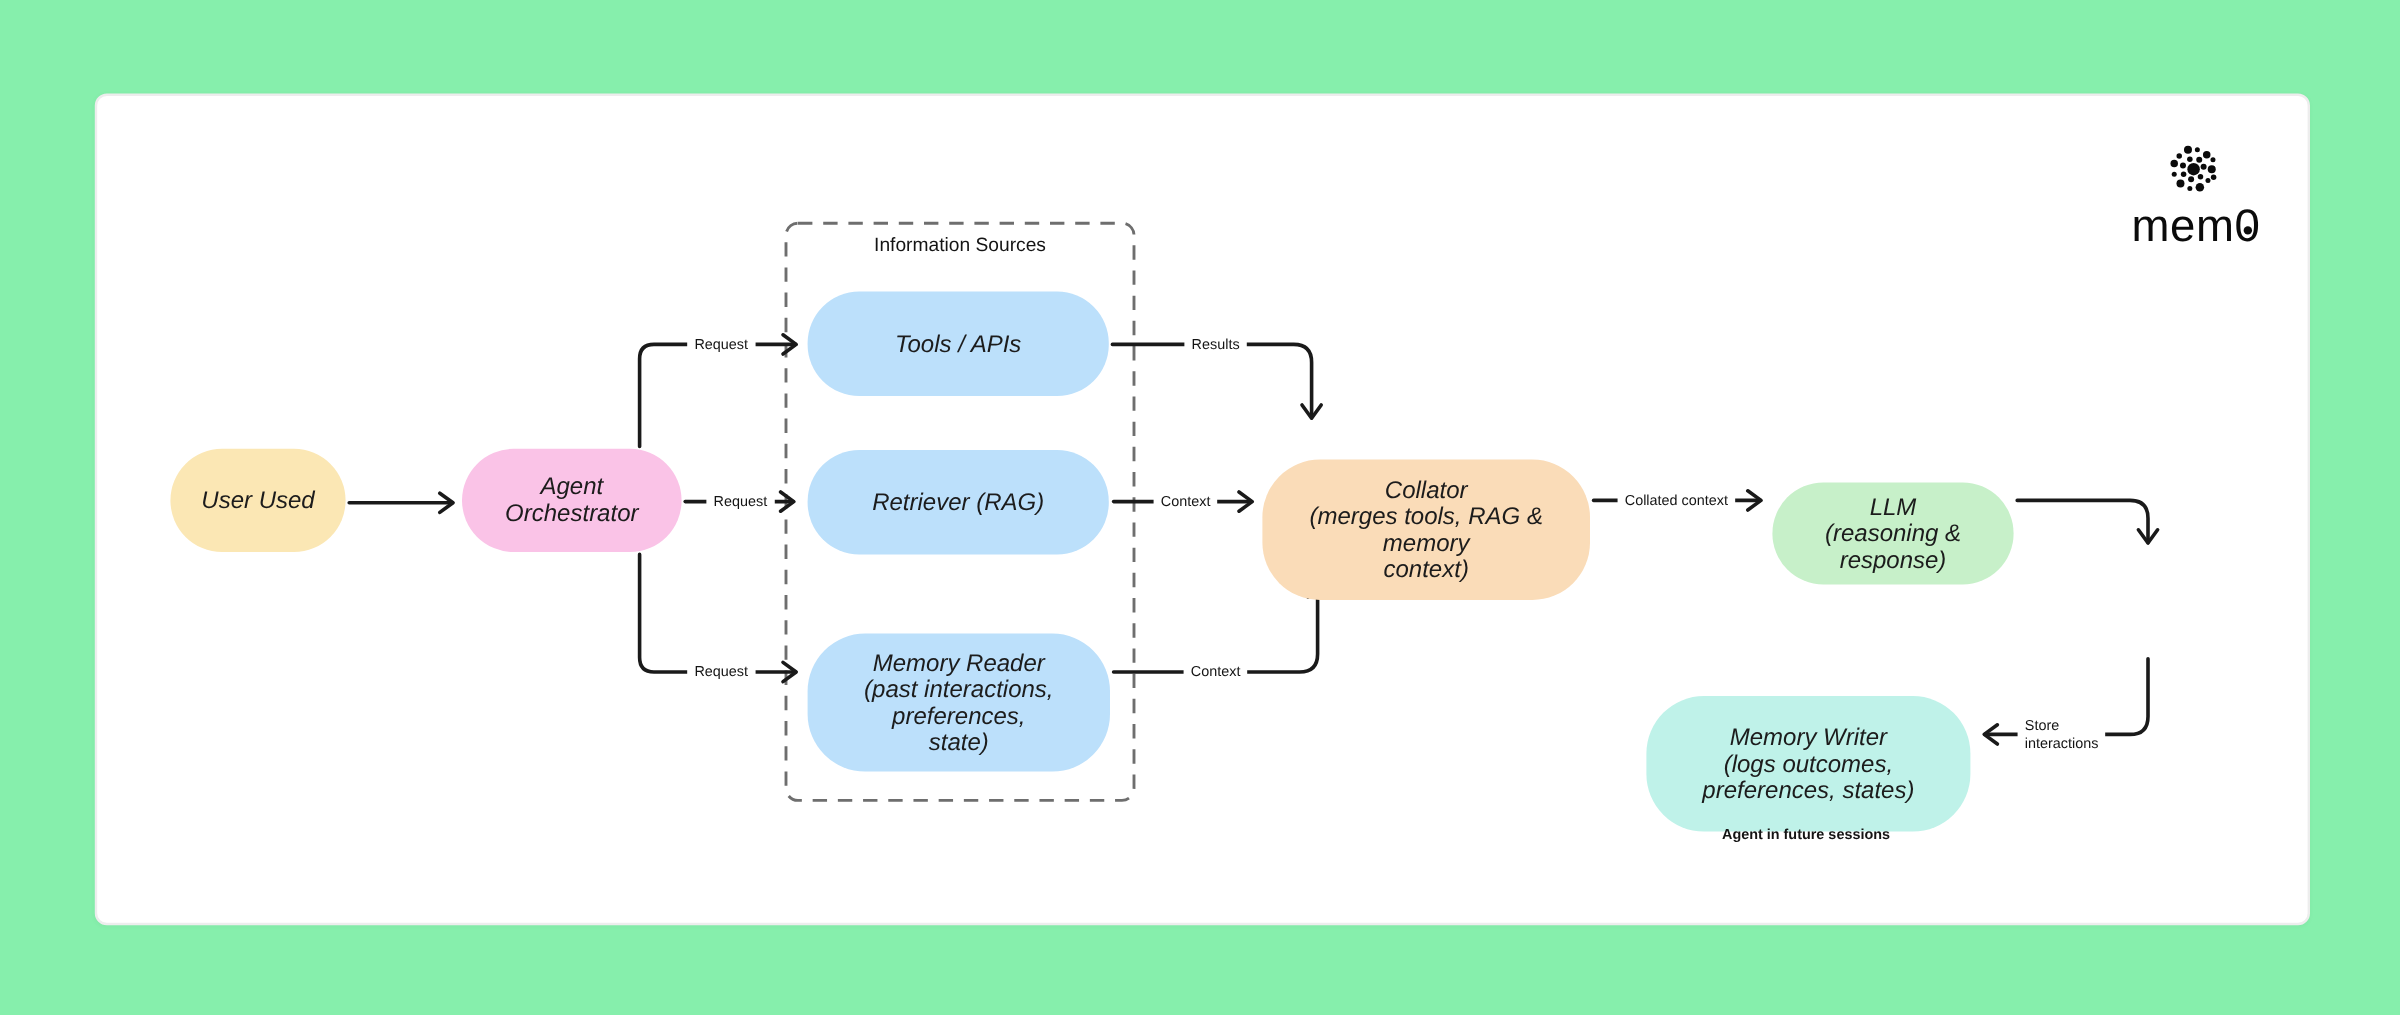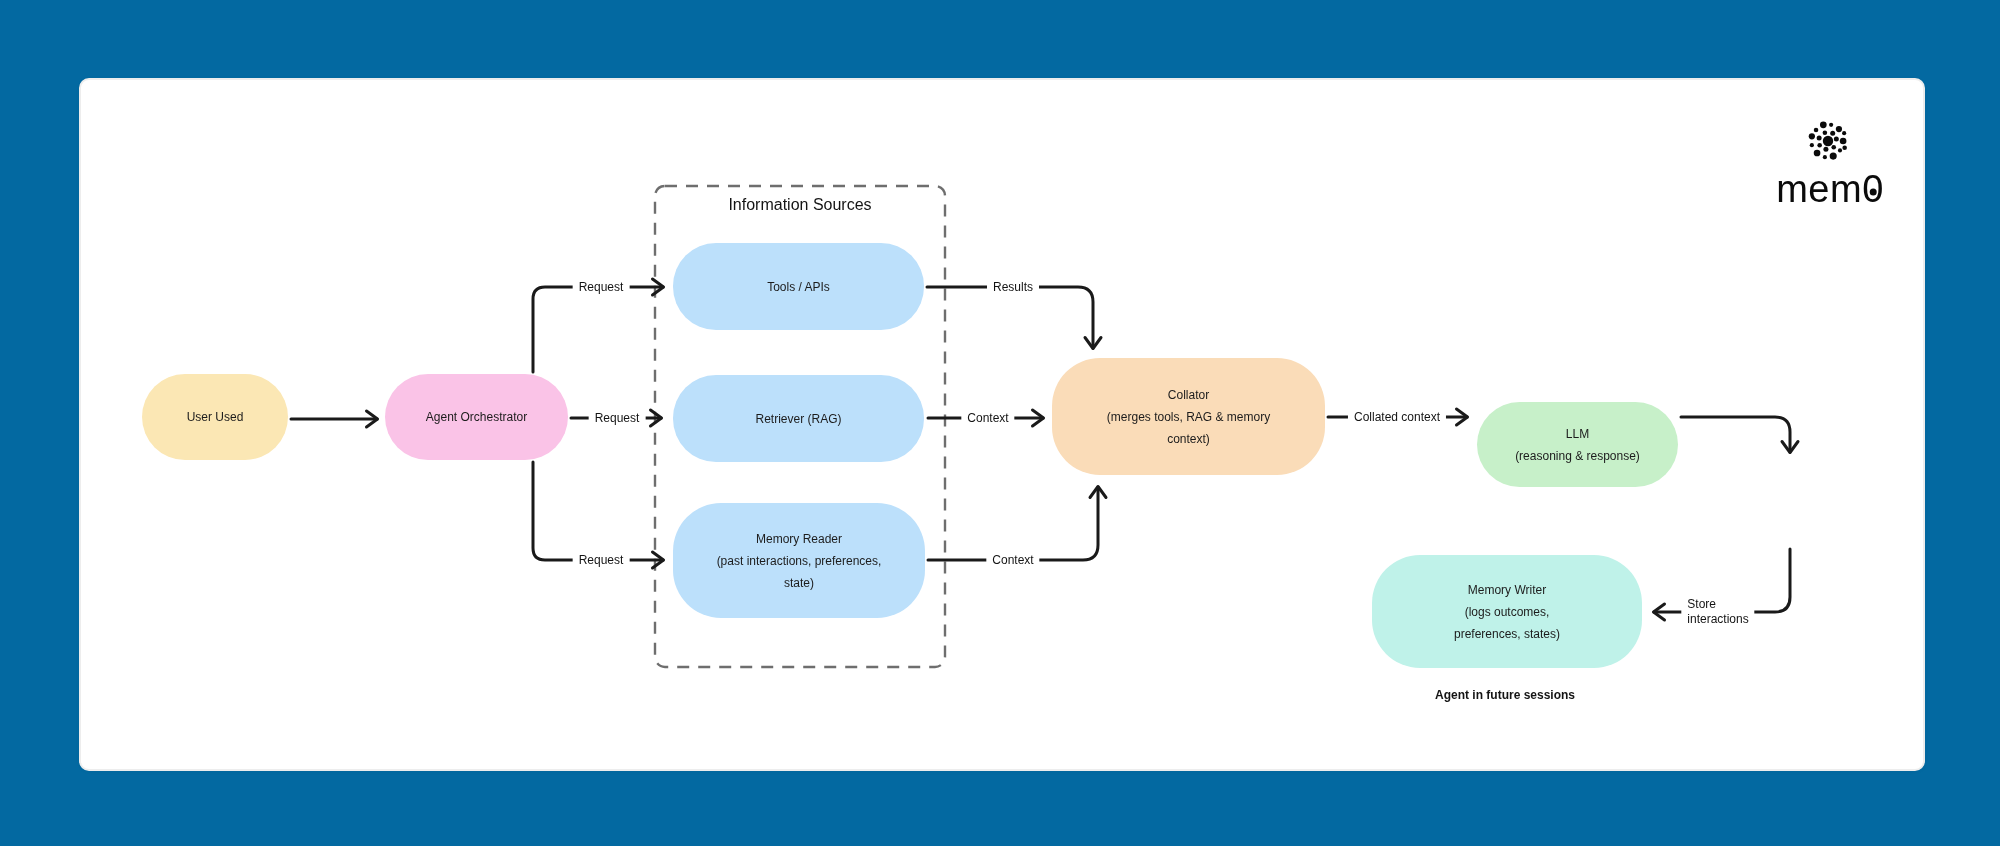--- a/index.html
+++ b/index.html
@@ -1,37 +1,37 @@
 <!DOCTYPE html>
 <html><head>
 <meta charset="utf-8">
 <style>
   html,body { margin:0; padding:0; background:#ffffff; }
   .stage {
-    position:relative; width:2000px; height:846px; background:#0369a1;
+    position:relative; width:2000px; height:846px; background:#86efac;
     font-family:"Liberation Sans", sans-serif; color:#1a1a1a; overflow:hidden;
   }
   .card {
     position:absolute; left:79px; top:78px; width:1842px; height:689px;
     background:#ffffff; border:2px solid #ededed; border-radius:10px;
     box-shadow:0 1px 4px rgba(0,0,0,0.03);
   }
   .overlay { position:absolute; left:0; top:0; width:2000px; height:846px; pointer-events:none; }
   .edge { fill:none; stroke:#1a1a1a; stroke-width:3; stroke-linecap:round; stroke-linejoin:round; }
   .group-rect { fill:none; stroke:#6e6e6e; stroke-width:2.4; stroke-dasharray:12 9; }
   .group-title {
     position:absolute; left:655px; top:196px; width:290px; text-align:center;
     font-size:16px; font-weight:400; color:#141414;
   }
   .node {
     position:absolute; display:flex; align-items:center; justify-content:center;
-    text-align:center; font-size:12px; line-height:22px; white-space:pre-line;
-    color:#1c1c1c; border-radius:43px; font-weight:400; padding:0 8px; box-sizing:border-box;
+    text-align:center; font-size:20px; line-height:22px; white-space:pre-line;
+    color:#1c1c1c; border-radius:43px; font-weight:400; padding:0 8px; box-sizing:border-box;font-style:italic;
   }
-  .node.big { border-radius:48px; }
+  .node.big { border-radius:48px;margin-top:25px; }
   .edge-label {
     position:absolute; transform:translate(-50%,-50%); background:#ffffff;
     font-size:12px; line-height:15px; padding:1px 6px; white-space:pre-line;
     text-align:left; color:#141414;
   }
   .note-label {
     position:absolute; transform:translate(-50%,-50%); font-size:12px;
     font-weight:600; color:#141414; white-space:nowrap;
   }
   .logo-mark { position:absolute; left:1803px; top:116px; width:50px; height:50px; }

